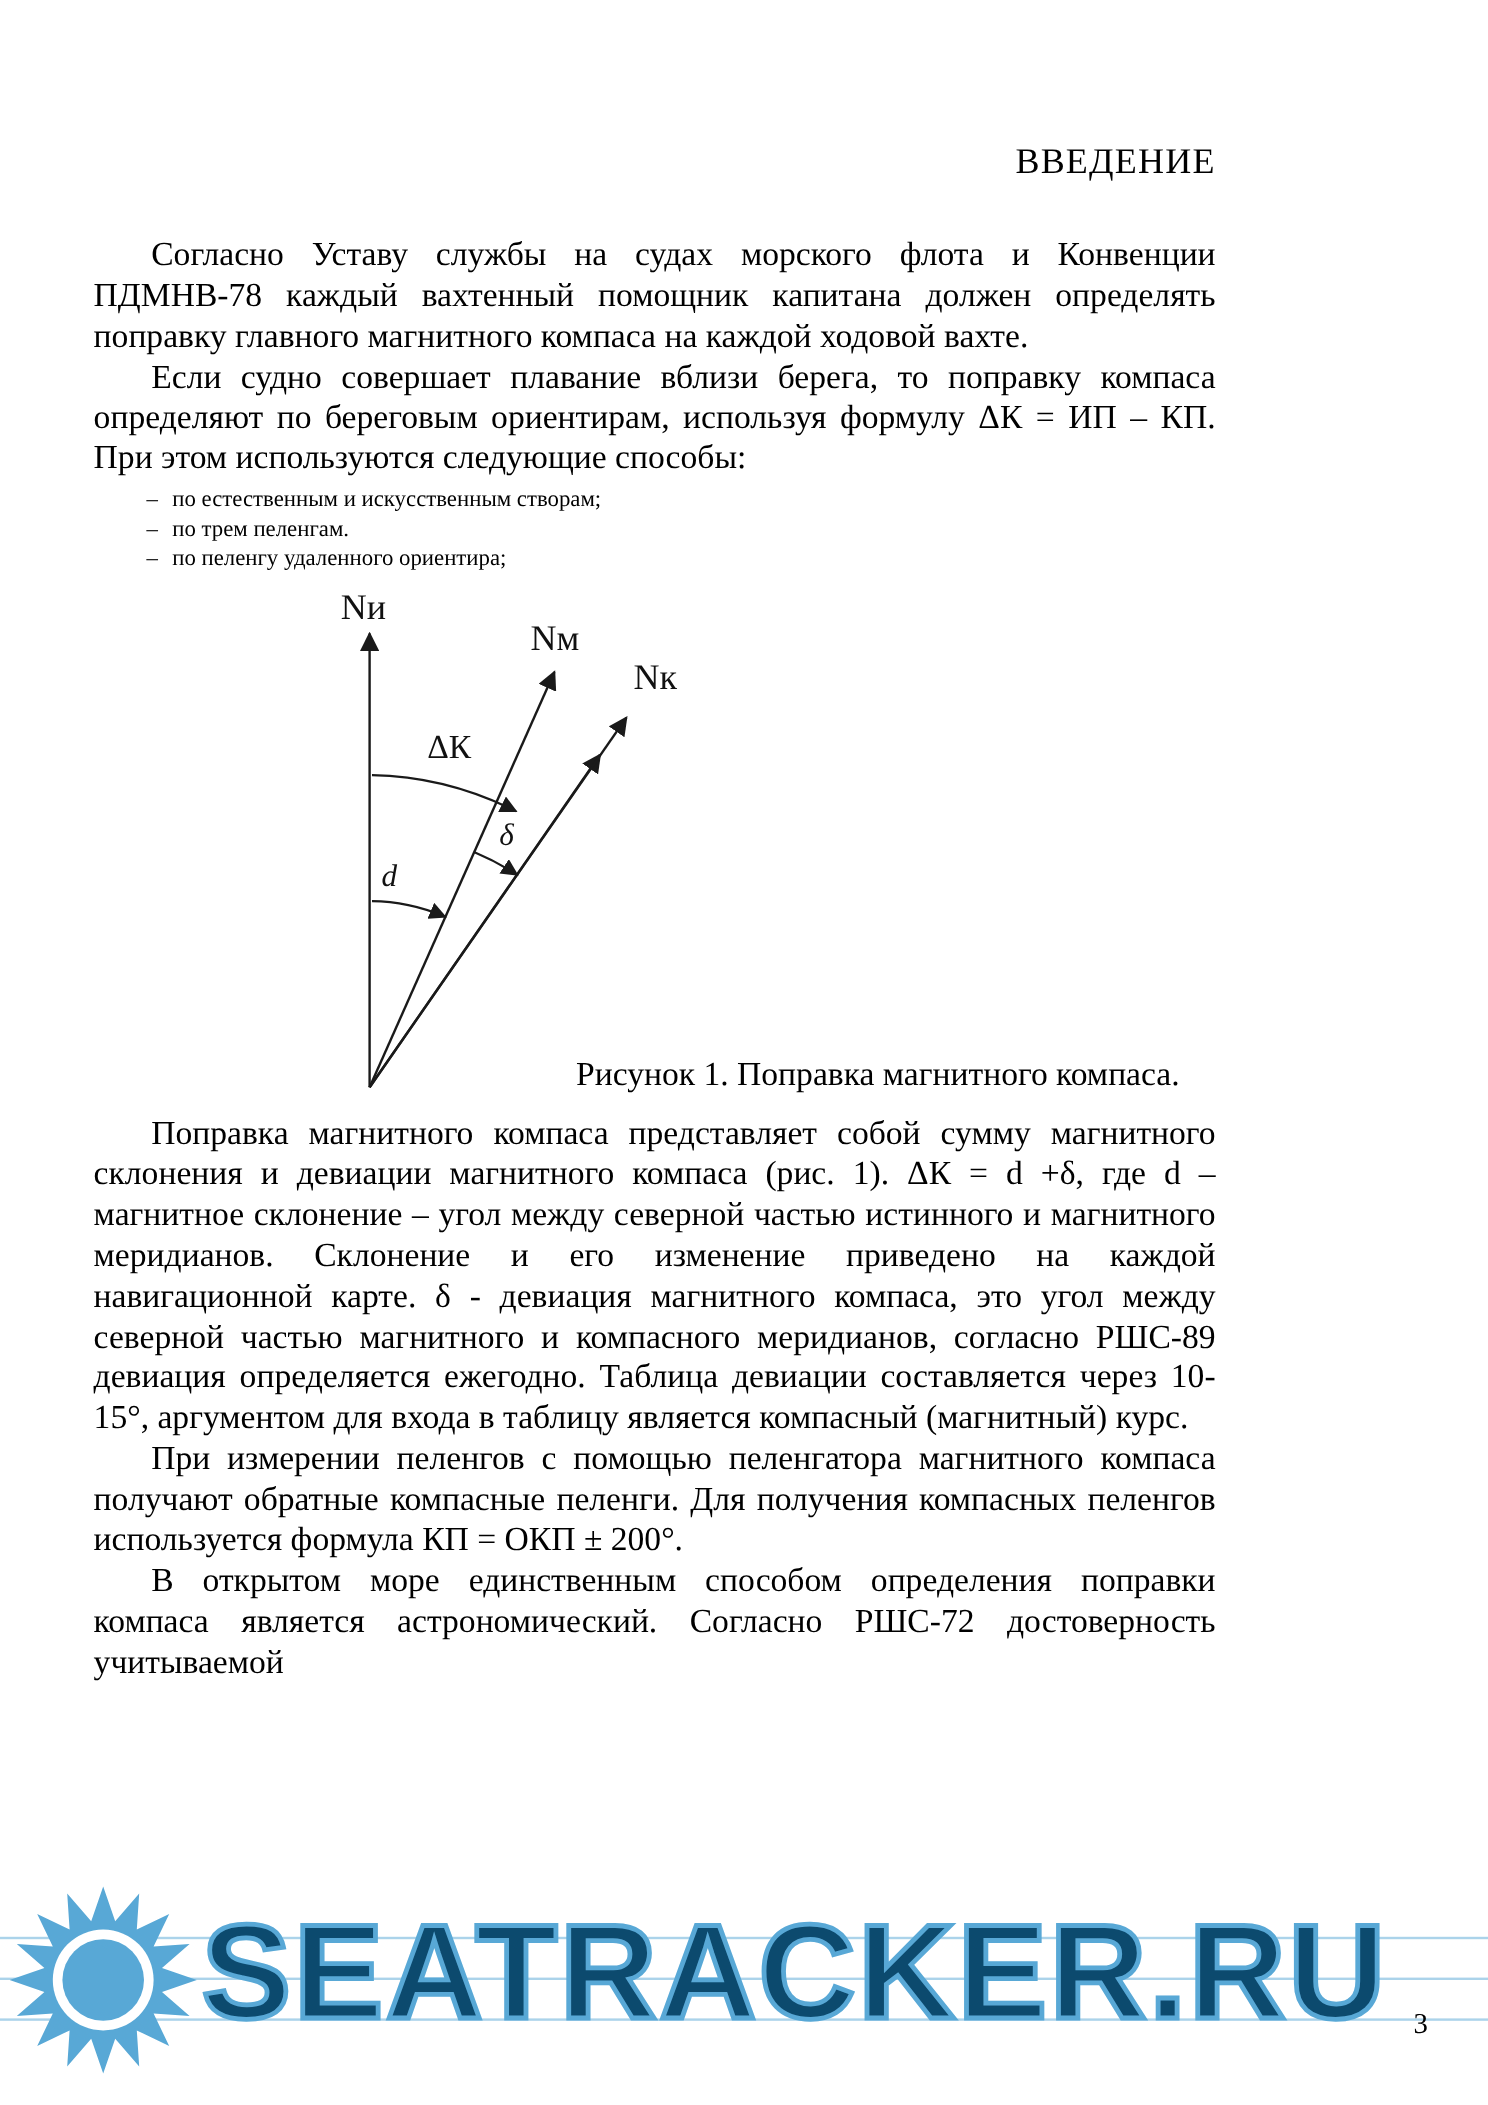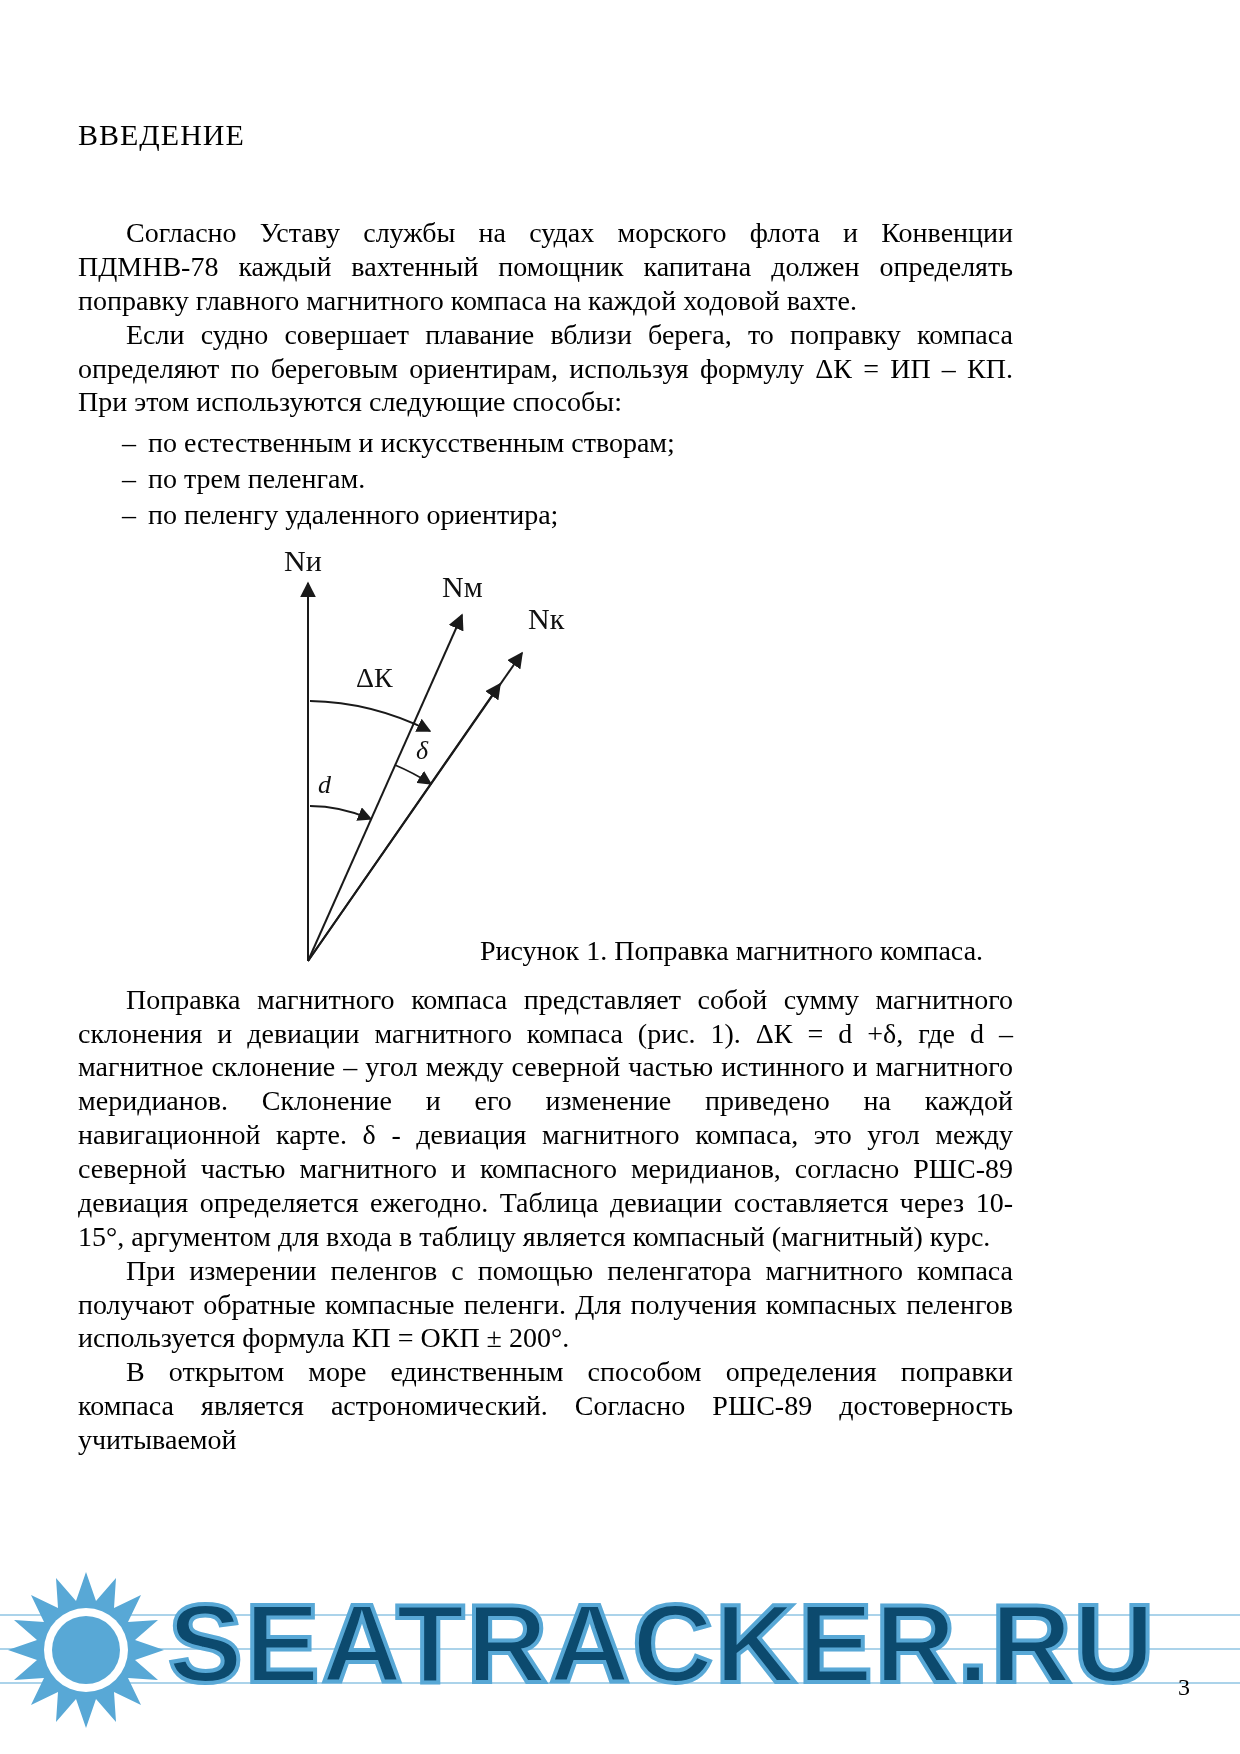--- a/index.html
+++ b/index.html
@@ -10,33 +10,33 @@
     height: 1754px;
     background: #ffffff;
     font-family: "Liberation Serif", serif;
     color: #000000;
     padding: 118px 227px 0 78px;
     overflow: hidden;
   }
   .title {
     font-size: 30px;
     font-weight: 400;
-    text-align: left;
+    text-align: right;
     letter-spacing: 1px;
-    margin-bottom: 64px;
+    margin-bottom: 44px;
   }
   .para {
     font-size: 28px;
     line-height: 1.21;
     text-align: justify;
     text-indent: 48px;
   }
   .bullet-list { list-style: none; margin: 6px 0 4px 0; }
   .bullet {
-    font-size: 28px;
+    font-size: 19px;
     line-height: 1.28;
     padding-left: 44px;
   }
   .dash { margin-right: 12px; }
   .figure { position: relative; height: 442px; margin-top: 8px; }
   .diagram { position: absolute; left: 192px; top: 0; }
   .diagram text { font-family: "Liberation Serif", serif; fill: #111111; }
   .fig-caption {
     position: absolute;
     left: 402px;
@@ -118,21 +118,21 @@
       <text x="48" y="252" font-size="26" font-style="italic">d</text>
     </svg>
 
     <div class="fig-caption">Рисунок 1. Поправка магнитного компаса.</div>
   </div>
 
   <p class="para">Поправка магнитного компаса представляет собой сумму магнитного склонения и девиации магнитного компаса (рис. 1). ΔК = d +δ, где d – магнитное склонение – угол между северной частью истинного и магнитного меридианов. Склонение и его изменение приведено на каждой навигационной карте.  δ - девиация магнитного компаса, это угол между северной частью магнитного и компасного меридианов, согласно РШС-89 девиация определяется ежегодно. Таблица девиации составляется через 10-15°, аргументом для входа в таблицу является компасный (магнитный) курс.</p>
 
   <p class="para">При измерении пеленгов с помощью пеленгатора магнитного компаса получают обратные компасные пеленги. Для получения компасных пеленгов используется формула  КП = ОКП ± 200°.</p>
 
-  <p class="para">В открытом море единственным способом определения поправки компаса является астрономический. Согласно РШС-89 достоверность учитываемой</p>
+  <p class="para">В открытом море единственным способом определения поправки компаса является астрономический. Согласно РШС-72 достоверность учитываемой</p>
 
   <div class="watermark">
     <div class="wm-line l1"></div>
     <div class="wm-line l2"></div>
     <div class="wm-line l3"></div>
     <svg class="sun" width="160" height="160" viewBox="0 0 160 160">
       <polygon points="158,80 129,90 152,110 122,108 135,135 108,122 110,152 90,129 80,158 70,129 50,152 52,122 25,135 38,108 8,110 31,90 2,80 31,70 8,50 38,52 25,25 52,38 50,8 70,31 80,2 90,31 110,8 108,38 135,25 122,52 152,50 129,70" fill="#58a8d6"></polygon>
       <circle cx="80" cy="80" r="42" fill="#ffffff"></circle>
       <circle cx="80" cy="80" r="34" fill="#58a8d6"></circle>
     </svg>

